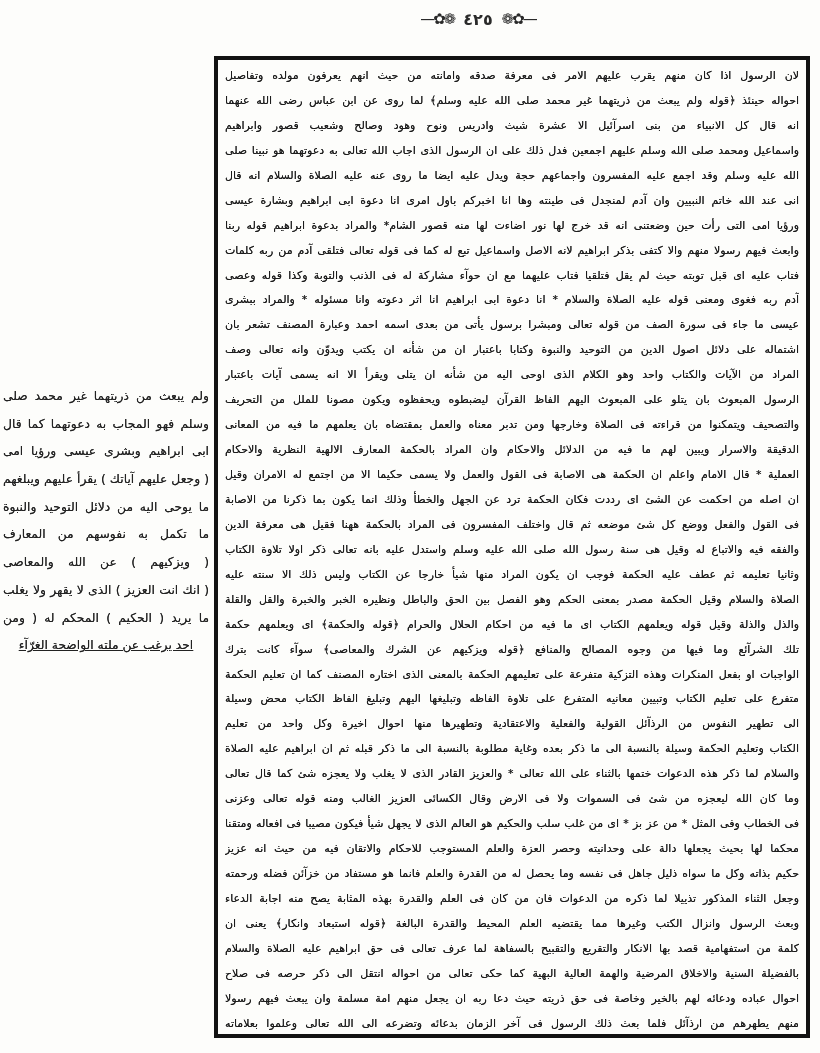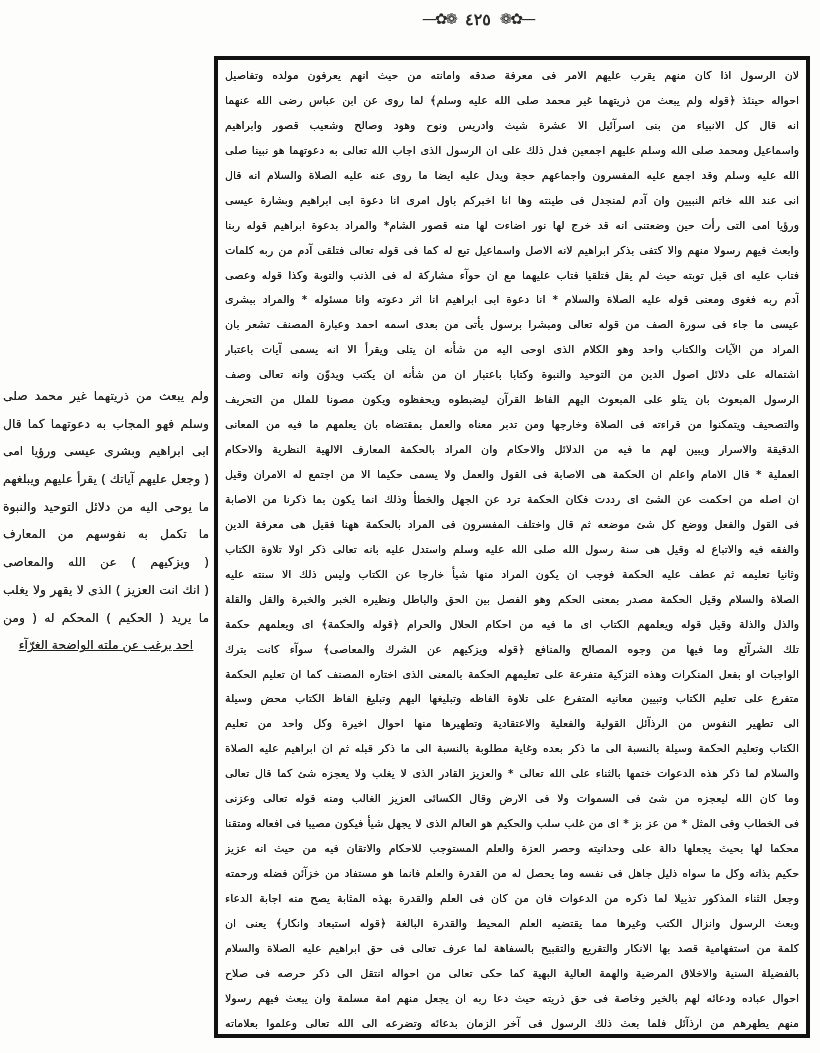--- a/index.html
+++ b/index.html
@@ -8,21 +8,21 @@
     background:#fdfdfb; overflow:hidden;
     font-family:"DejaVu Sans", sans-serif; color:#1b1b1b;
   }
   
   .header-ornament {
     position:absolute; top:5px; left:383px; width:190px; height:28px;
     display:flex; justify-content:center; align-items:center; gap:7px;
     color:#2a2a2a;
   }
   .ornament { font-size:15px; letter-spacing:-2px; }
-  .page-number { font-size:16px; font-weight:bold; letter-spacing:3px; padding:0 2px;font-family:Liberation Serif, serif; }
+  .page-number { font-size:16px; font-weight:bold; letter-spacing:3px; padding:0 2px; }
 
   
   .text-block {
     position:absolute; top:56px; left:214px; width:596px; height:982px;
     box-sizing:border-box; border:4px solid #121212;
     background:#fdfdfb; padding:4px 7px 0 7px;
   }
   .body-lines { direction:rtl; }
   .text-line {
     height:24.95px; line-height:24.95px; font-size:11px;
@@ -60,22 +60,22 @@
         <div class="text-line">احواله حينئذ ﴿قوله ولم يبعث من ذريتهما غير محمد صلى الله عليه وسلم﴾ لما روى عن ابن عباس رضى الله عنهما</div>
         <div class="text-line">انه قال كل الانبياء من بنى اسرآئيل الا عشرة شيث وادريس ونوح وهود وصالح وشعيب قصور وابراهيم</div>
         <div class="text-line">واسماعيل ومحمد صلى الله وسلم عليهم اجمعين فدل ذلك على ان الرسول الذى اجاب الله تعالى به دعوتهما هو نبينا صلى</div>
         <div class="text-line">الله عليه وسلم وقد اجمع عليه المفسرون واجماعهم حجة ويدل عليه ايضا ما روى عنه عليه الصلاة والسلام انه قال</div>
         <div class="text-line">انى عند الله خاتم النبيين وان آدم لمنجدل فى طينته وها انا اخبركم باول امرى انا دعوة ابى ابراهيم وبشارة عيسى</div>
         <div class="text-line">ورؤيا امى التى رأت حين وضعتنى انه قد خرج لها نور اضاءت لها منه قصور الشام* والمراد بدعوة ابراهيم قوله ربنا</div>
         <div class="text-line">وابعث فيهم رسولا منهم والا كتفى بذكر ابراهيم لانه الاصل واسماعيل تبع له كما فى قوله تعالى فتلقى آدم من ربه كلمات</div>
         <div class="text-line">فتاب عليه اى قبل توبته حيث لم يقل فتلقيا فتاب عليهما مع ان حوآء مشاركة له فى الذنب والتوبة وكذا قوله وعصى</div>
         <div class="text-line">آدم ربه فغوى ومعنى قوله عليه الصلاة والسلام * انا دعوة ابى ابراهيم انا اثر دعوته وانا مسئوله * والمراد ببشرى</div>
         <div class="text-line">عيسى ما جاء فى سورة الصف من قوله تعالى ومبشرا برسول يأتى من بعدى اسمه احمد وعبارة المصنف تشعر بان</div>
+        <div class="text-line">اشتماله على دلائل اصول الدين من التوحيد والنبوة وكتابا باعتبار ان من شأنه ان يكتب ويدوّن وانه تعالى وصف</div>
         <div class="text-line">المراد من الآيات والكتاب واحد وهو الكلام الذى اوحى اليه من شأنه ان يتلى ويقرأ الا انه يسمى آيات باعتبار</div>
-        <div class="text-line">اشتماله على دلائل اصول الدين من التوحيد والنبوة وكتابا باعتبار ان من شأنه ان يكتب ويدوّن وانه تعالى وصف</div>
         <div class="text-line">الرسول المبعوث بان يتلو على المبعوث اليهم الفاظ القرآن ليضبطوه ويحفظوه ويكون مصونا للملل من التحريف</div>
         <div class="text-line">والتصحيف ويتمكنوا من قراءته فى الصلاة وخارجها ومن تدبر معناه والعمل بمقتضاه بان يعلمهم ما فيه من المعانى</div>
         <div class="text-line">الدقيقة والاسرار ويبين لهم ما فيه من الدلائل والاحكام وان المراد بالحكمة المعارف الالهية النظرية والاحكام</div>
         <div class="text-line">العملية * قال الامام واعلم ان الحكمة هى الاصابة فى القول والعمل ولا يسمى حكيما الا من اجتمع له الامران وقيل</div>
         <div class="text-line">ان اصله من احكمت عن الشئ اى رددت فكان الحكمة ترد عن الجهل والخطأ وذلك انما يكون بما ذكرنا من الاصابة</div>
         <div class="text-line">فى القول والفعل ووضع كل شئ موضعه ثم قال واختلف المفسرون فى المراد بالحكمة ههنا فقيل هى معرفة الدين</div>
         <div class="text-line">والفقه فيه والاتباع له وقيل هى سنة رسول الله صلى الله عليه وسلم واستدل عليه بانه تعالى ذكر اولا تلاوة الكتاب</div>
         <div class="text-line">وثانيا تعليمه ثم عطف عليه الحكمة فوجب ان يكون المراد منها شيأ خارجا عن الكتاب وليس ذلك الا سنته عليه</div>
         <div class="text-line">الصلاة والسلام وقيل الحكمة مصدر بمعنى الحكم وهو الفصل بين الحق والباطل ونظيره الخبر والخبرة والقل والقلة</div>
         <div class="text-line">والذل والذلة وقيل قوله ويعلمهم الكتاب اى ما فيه من احكام الحلال والحرام ﴿قوله والحكمة﴾ اى ويعلمهم حكمة</div>

